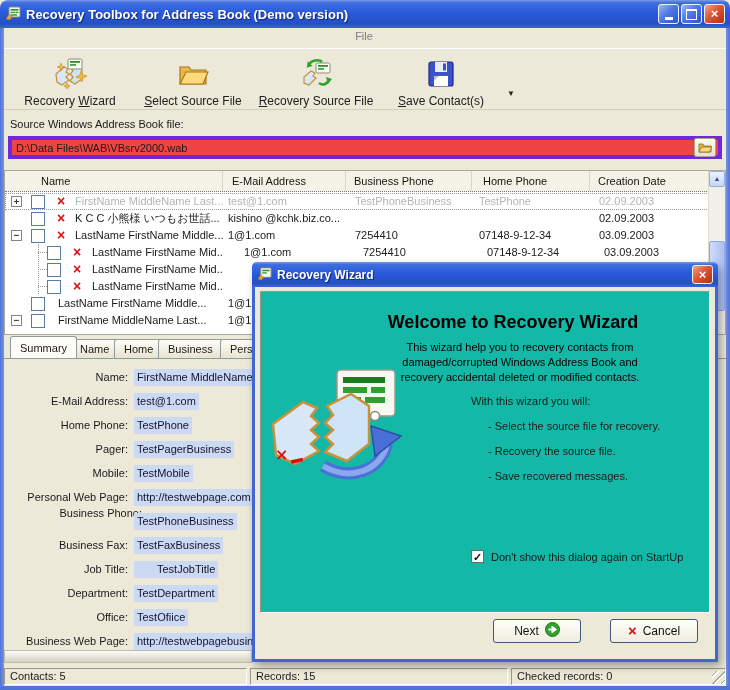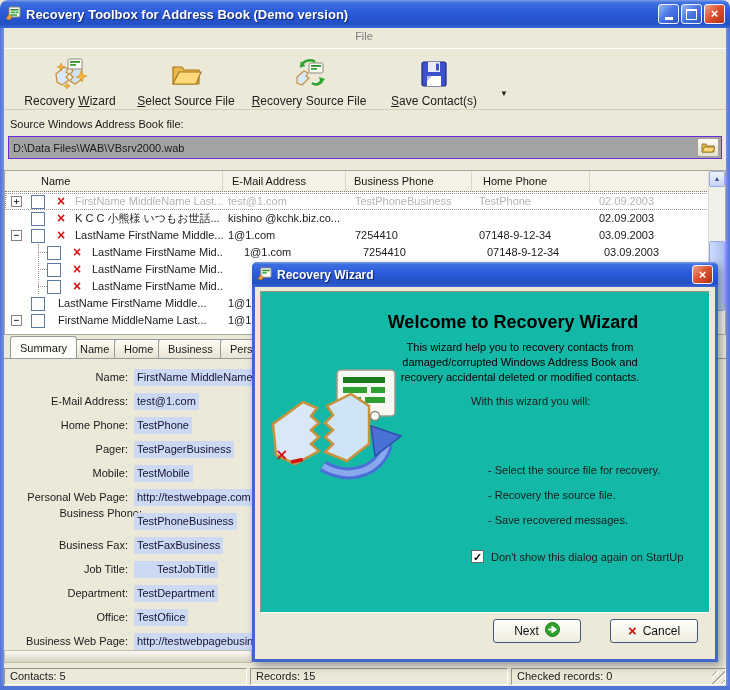--- a/index.html
+++ b/index.html
@@ -30,22 +30,22 @@
   .toolbar{position:absolute;left:4px;right:4px;top:48px;height:62px;border-top:1px solid #fff;
     border-bottom:1px solid #d2cebb;display:flex;align-items:flex-start;box-sizing:border-box;background:#ece9d8;}
   .tbtn{display:flex;flex-direction:column;align-items:center;justify-content:flex-end;height:56px;
     margin-top:3px;font-size:12px;color:#202020;}
   .tbtn .ticon{height:36px;display:flex;align-items:center;}
   .tbtn .tlabel{margin-top:2px;white-space:nowrap;}
   .tbtn .key{text-decoration:underline;}
   .dd-arrow{margin:40px 0 0 16px;font-size:8px;color:#222;}
   
   .src-label{position:absolute;left:10px;top:118px;}
-  .src-input{position:absolute;left:8px;right:8px;top:136px;height:23px;background:#a3a3a3;
-    border:1px solid #6d28d9;display:flex;align-items:center;padding-left:4px;box-sizing:border-box;}
+  .src-input{position:absolute;left:8px;right:8px;top:136px;height:23px;background:#ef4444;
+    border:4px solid #6d28d9;display:flex;align-items:center;padding-left:4px;box-sizing:border-box;}
   .src-path{flex:1;white-space:nowrap;overflow:hidden;}
   .src-btn{width:20px;height:17px;margin-right:2px;background:linear-gradient(#fdfdf8,#e4e1d0);
     border:1px solid #a9a593;border-radius:2px;display:flex;align-items:center;justify-content:center;}
   
   .grid{position:absolute;left:4px;top:170px;width:722px;height:165px;background:#fff;
     border:1px solid #aca899;box-sizing:border-box;overflow:hidden;}
   .ghead{position:absolute;left:0;top:0;width:706px;height:21px;background:#f4f2e7;
     border-bottom:1px dotted #777;box-sizing:border-box;}
   .hcell{position:absolute;top:0;height:20px;line-height:20px;white-space:nowrap;box-sizing:border-box;
     border-right:1px solid #d9d6c6;color:#15150f;}
@@ -102,21 +102,21 @@
     display:flex;align-items:center;padding:0 5px;box-sizing:border-box;}
   .dlg-title{color:#fff;font-weight:bold;font-size:12px;text-shadow:1px 1px 1px rgba(0,0,40,.55);margin-left:5px;flex:1;}
   .dlg-close{width:21px;height:19px;border-radius:3px;border:1px solid #eef2ff;color:#fff;
     background:linear-gradient(135deg,#f0a58e 0%,#de5533 45%,#b33012 100%);
     display:flex;align-items:center;justify-content:center;box-sizing:border-box;}
   .dlg-white{position:absolute;left:5px;right:5px;top:29px;height:322px;background:#14b8a6;
     border:1px solid;border-color:#9a968a #fdfdfd #fdfdfd #9a968a;box-sizing:border-box;}
   .dlg-heading{margin-top:20px;padding-left:56px;text-align:center;font-size:18px;font-weight:bold;color:#000;}
   .dlg-intro{margin-top:7px;padding-left:70px;text-align:center;line-height:15px;color:#000;}
   .dlg-will{position:absolute;left:210px;top:103px;}
-  .dlg-bullet{position:absolute;left:227px;margin-top:44px;}
+  .dlg-bullet{position:absolute;left:227px;}
   .dlg-icon{position:absolute;left:4px;top:72px;}
   .dlg-check{position:absolute;left:210px;top:258px;display:flex;align-items:center;}
   .dcb{width:13px;height:13px;border:1px solid #6a6a6a;background:#fff;margin-right:7px;
     font-size:11px;line-height:12px;text-align:center;font-weight:bold;color:#111;box-sizing:border-box;}
   .dlg-btn{position:absolute;top:357px;width:88px;height:24px;border:1px solid #42597c;border-radius:3px;
     background:linear-gradient(#fefefb,#efedde);display:flex;align-items:center;justify-content:center;
     gap:6px;font-size:12px;color:#111;box-sizing:border-box;}
   .cancel-x{color:#cc1010;font-weight:bold;font-size:15px;line-height:14px;}
 </style>
 </head>
@@ -167,21 +167,21 @@
             <rect x="15" y="2" width="14" height="10" rx="1.5" fill="#fbfbf6" stroke="#8a8a7a"></rect>
             <rect x="17" y="4" width="10" height="1.8" fill="#2e8f2e"></rect>
             <rect x="17" y="7" width="6" height="1.8" fill="#3aa53a"></rect>
             <polygon points="28,14 30,18 34,19 30,21 29,25 27,21 23,20 27,18" fill="#f5b83d" stroke="#c07c10" stroke-width=".5"></polygon>
             <polygon points="8,6 9,9 12,10 9,11 8,14 7,11 4,10 7,9" fill="#f5b83d" stroke="#c07c10" stroke-width=".5"></polygon>
             <polygon points="14,26 15,28 17,29 15,30 14,32 13,30 11,29 13,28" fill="#f5b83d" stroke="#c07c10" stroke-width=".5"></polygon>
           </svg>
       </span>
       <span class="tlabel"><span>Recovery </span><span class="key">W</span><span>izard</span></span>
     </div>
-    <div class="tbtn" style="margin-left:6px;width:104px;">
+    <div class="tbtn" style="margin-left:13px;width:104px;">
       <span class="ticon">
         <svg width="32" height="32" viewBox="0 0 32 32">
             <polygon points="3,9 12,9 14,12 29,12 29,26 3,26" fill="#e8b84e" stroke="#a87818" stroke-width="1.2"></polygon>
             <polygon points="3,26 9,14 31,14 26,26" fill="#ffd97a" stroke="#a87818" stroke-width="1.2"></polygon>
           </svg>
       </span>
       <span class="tlabel"><span></span><span class="key">S</span><span>elect Source File</span></span>
     </div>
     <div class="tbtn" style="margin-left:12px;width:118px;">
       <span class="ticon">
@@ -223,20 +223,21 @@
         </svg>
     </span>
   </div>
 
   <div class="grid">
     <div class="ghead">
       <div class="hcell" style="left:0;width:218px;padding-left:36px;">Name</div>
       <div class="hcell" style="left:218px;width:123px;padding-left:9px;">E-Mail Address</div>
       <div class="hcell" style="left:467px;width:118px;padding-left:11px;">Home Phone</div>
       <div class="hcell" style="left:341px;width:126px;padding-left:8px;">Business Phone</div>
+      <div class="hcell" style="left:585px;width:121px;padding-left:8px;border-right:none;">Creation Date</div>
     </div>
 
     <div class="trow selectedrow" style="top:22px;">
       <div class="cell c-name">
         <span class="expand">+</span>
         <span class="cb"></span>
         <span class="delx">×</span>
         <span class="nm">FirstName MiddleName Last...</span>
       </div>
       <div class="cell c-email">test@1.com</div>

